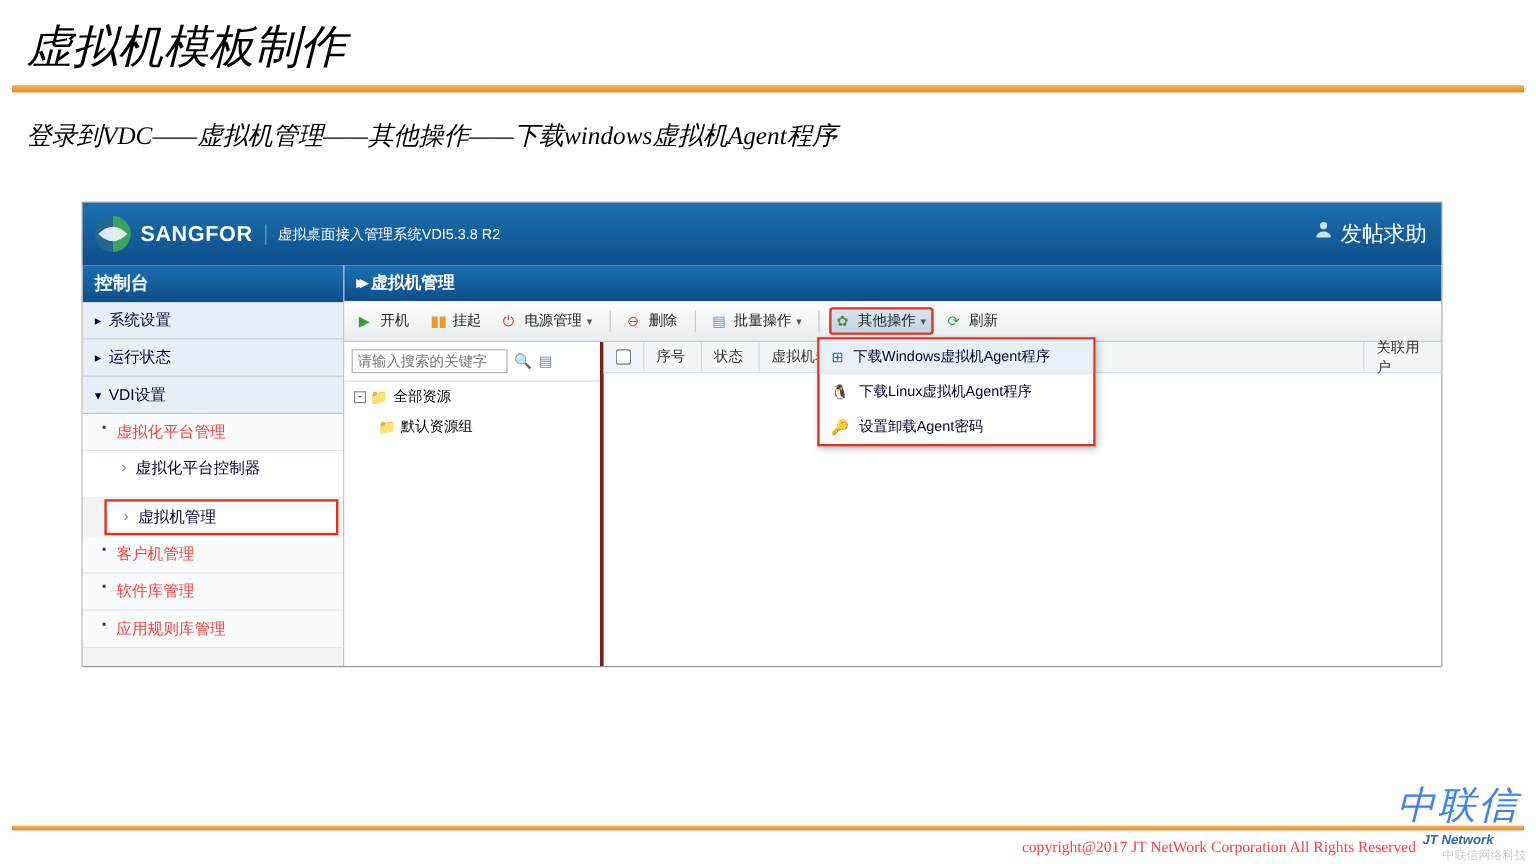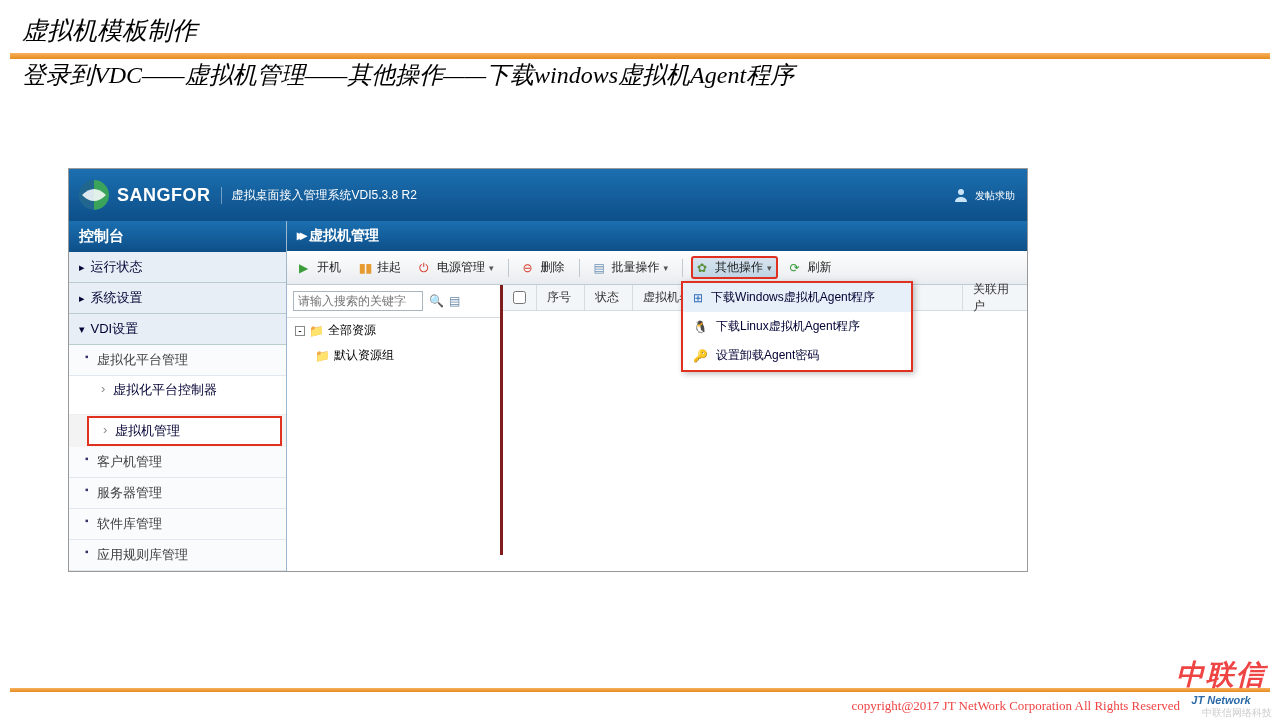--- a/index.html
+++ b/index.html
@@ -1,33 +1,33 @@
 <!DOCTYPE html>
 <html><head>
 <meta charset="utf-8">
 <style>
   * { box-sizing: border-box; margin: 0; padding: 0; }
   body { width: 1280px; height: 720px; font-family: "SimSun", "Microsoft YaHei", sans-serif; background: #fff; position: relative; overflow: hidden; }
-  .slide-title { font-size: 25px; font-style: italic; font-family: "SimSun", "FangSong", serif; padding: 14px 12px 6px 22px; color: #000; }
+  .slide-title { font-size: 38px; font-style: italic; font-family: "SimSun", "FangSong", serif; padding: 14px 12px 6px 22px; color: #000; }
   .orange-bar { height: 6px; background: linear-gradient(to bottom, #f7b15c,#e68b1f); margin: 0 10px; }
-  .subtitle { font-size: 24px; font-style: italic; font-family: "SimSun", "FangSong", serif; padding: 0 0 0 22px; color: #000; }
-  .screenshot { position: absolute; left: 68px; top: 168px; width: 960px; border: 1px solid #999; }
+  .subtitle { font-size: 21px; font-style: italic; font-family: "SimSun", "FangSong", serif; padding: 22px 0 0 22px; color: #000; }
+  .screenshot { position: absolute; left: 68px; top: 168px; width: 1134px; border: 1px solid #999; }
   .app-header { height: 52px; background: linear-gradient(to bottom,#1b6fb0,#0d4f89); display:flex; align-items:center; color:#fff; font-family: Arial, sans-serif; }
   .logo-circle { width: 30px; height: 30px; border-radius: 50%; background: conic-gradient(#3aa35c 0 180deg,#20668f 180deg 360deg); margin: 0 8px 0 10px; display:flex; align-items:center; justify-content:center; }
   .logo-text { font-weight: bold; font-size: 18px; letter-spacing: 0.5px; }
   .systext { font-size: 12px; margin-left: 10px; border-left: 1px solid rgba(255,255,255,.4); padding-left: 10px; }
-  .help-link { margin-left: auto; margin-right: 12px; font-size: 10px; display:flex; align-items:flex-end; gap:6px; cursor:pointer; }
+  .help-link { margin-left: auto; margin-right: 12px; font-size: 18px; display:flex; align-items:flex-start; gap:6px; cursor:pointer; }
   .help-link svg { width:16px;height:16px; }
   .app-body { display:flex; background:#fff; }
   .sidebar { width: 218px; background:#f3f3f3; border-right:1px solid #9db7ce; }
   .sb-title { background: linear-gradient(to bottom,#1b6fb0,#0d4f89); color:#fff; font-size: 15px; font-weight:bold; padding: 6px 10px; font-family: Liberation Mono, monospace; }
   .sb-section { background:#e8eef6; border-bottom:1px solid #bcc; font-size:13px; color:#003; padding:6px 10px; cursor:pointer; }
   .sb-section::before { content:"▸"; margin-right:6px; font-size:11px; }
   .sb-section.open::before { content:"▾"; }
-  .sb-item { font-size:13px; color:#404040; padding:6px 10px 6px 28px; background:#f9fbfd; border-bottom:1px solid #e0e7ee; cursor:pointer; position:relative; }
+  .sb-item { font-size:13px; color:#ef4444; padding:6px 10px 6px 28px; background:#f9fbfd; border-bottom:1px solid #e0e7ee; cursor:pointer; position:relative; }
   .sb-item::before { content:"▪"; position:absolute; left:16px; color:#336; font-size:10px; }
   .sb-sub { font-size:13px; color:#003; padding:5px 10px 15px 44px; background:#fff; border-bottom:1px solid #eee; cursor:pointer; position:relative; }
   .sb-sub::before { content:"›"; position:absolute; left:32px; color:#888; }
   .sb-sub.sel-box { border:2px solid #e03020; margin:1px 4px 1px 18px; padding:4px 8px 4px 26px; }
   .sb-sub.sel-box::before { left:14px; }
   .panel { flex:1; position:relative; }
   .panel-title { background: linear-gradient(to bottom,#1b6fb0,#0d4f89); color:#fff; font-size:14px; font-weight:bold; padding:6px 10px; }
   .panel-title::before { content:"▸▸"; letter-spacing:-4px; margin-right:6px; }
   .toolbar { background: linear-gradient(to bottom,#fefefe,#e9ecef); border-bottom:1px solid #c0cbd5; padding:5px 6px; display:flex; align-items:center; gap:6px; font-size:12px; color:#222; }
   .tbtn { display:inline-flex; align-items:center; gap:4px; padding:2px 6px; cursor:pointer; border-radius:2px; }
@@ -41,21 +41,21 @@
   .tree-row { padding:4px 4px 4px 8px; display:flex; align-items:center; gap:4px; }
   .grid-head { margin-left:216px; height:26px; background:#f3f6f8; border-bottom:1px solid #d4dbe1; display:flex; align-items:flex-start; font-size:12px; color:#333; }
   .gh-cell { padding:0 10px; border-right:1px solid #d4dbe1; height:100%; display:flex; align-items:center; }
   .dropdown { position:absolute; top:60px; left:394px; width:232px; background:#fff; border:2px solid #e03020; box-shadow:2px 2px 6px rgba(0,0,0,.25); font-size:12px; z-index:10; }
   .dd-item { padding:6px 10px; display:flex; align-items:center; gap:8px; cursor:pointer; color:#003; }
   .dd-item.sel { background:#e7f0f8; }
   .footer { position:absolute; bottom:0; left:0; right:0; }
   .orange-bar-bot { height:4px; background: linear-gradient(to bottom,#f7b15c,#e68b1f); margin:0 10px; }
   .copyright { position:absolute; right:100px; bottom:6px; font-size:13px; color:#ef4444; font-family: Liberation Serif, serif; }
   .corp-logo { position:absolute; right:14px; bottom:14px; text-align:center; }
-  .corp-logo .cn { font-size:28px; font-weight:bold; color:#ef4444; letter-spacing:2px; font-style:italic; }
+  .corp-logo .cn { font-size:32px; font-weight:normal; color:#3b82f6; letter-spacing:2px; font-style:italic; }
   .corp-logo .en { font-size:11px; color:#2b6aa7; font-style:italic; font-weight:bold; }
   .watermark { position:absolute; right:8px; bottom:0; font-size:10px; color:#ccc; }
 </style>
 </head>
 <body>
 
 <div class="slide-title">虚拟机模板制作</div>
 <div class="orange-bar"></div>
 <div class="subtitle">登录到VDC——虚拟机管理——其他操作——下载windows虚拟机Agent程序</div>
 
@@ -73,28 +73,27 @@
           <circle cx="8" cy="5" r="3" fill="#c9e3f7"></circle>
           <path d="M2 15c0-4 4-5 6-5s6 1 6 5" fill="#c9e3f7"></path>
         </svg>
       <span>发帖求助</span>
     </span>
   </div>
 
   <div class="app-body">
     <div class="sidebar">
       <div class="sb-title">控制台</div>
+      <div class="sb-section">系统设置</div>
       <div class="sb-section">运行状态</div>
-      <div class="sb-section">系统设置</div>
       <div class="sb-section open">VDI设置</div>
       <div class="sb-item">虚拟化平台管理</div>
       <div class="sb-sub">虚拟化平台控制器</div>
       <div class="sb-sub sel-box">虚拟机管理</div>
       <div class="sb-item">客户机管理</div>
-      <div class="sb-item">服务器管理</div>
       <div class="sb-item">软件库管理</div>
       <div class="sb-item">应用规则库管理</div>
     </div>
 
     <div class="panel">
       <div class="panel-title">虚拟机管理</div>
 
       <div class="toolbar">
         <span class="tbtn">
           <span class="ico" style="color:#3a9d3a">▶</span>

